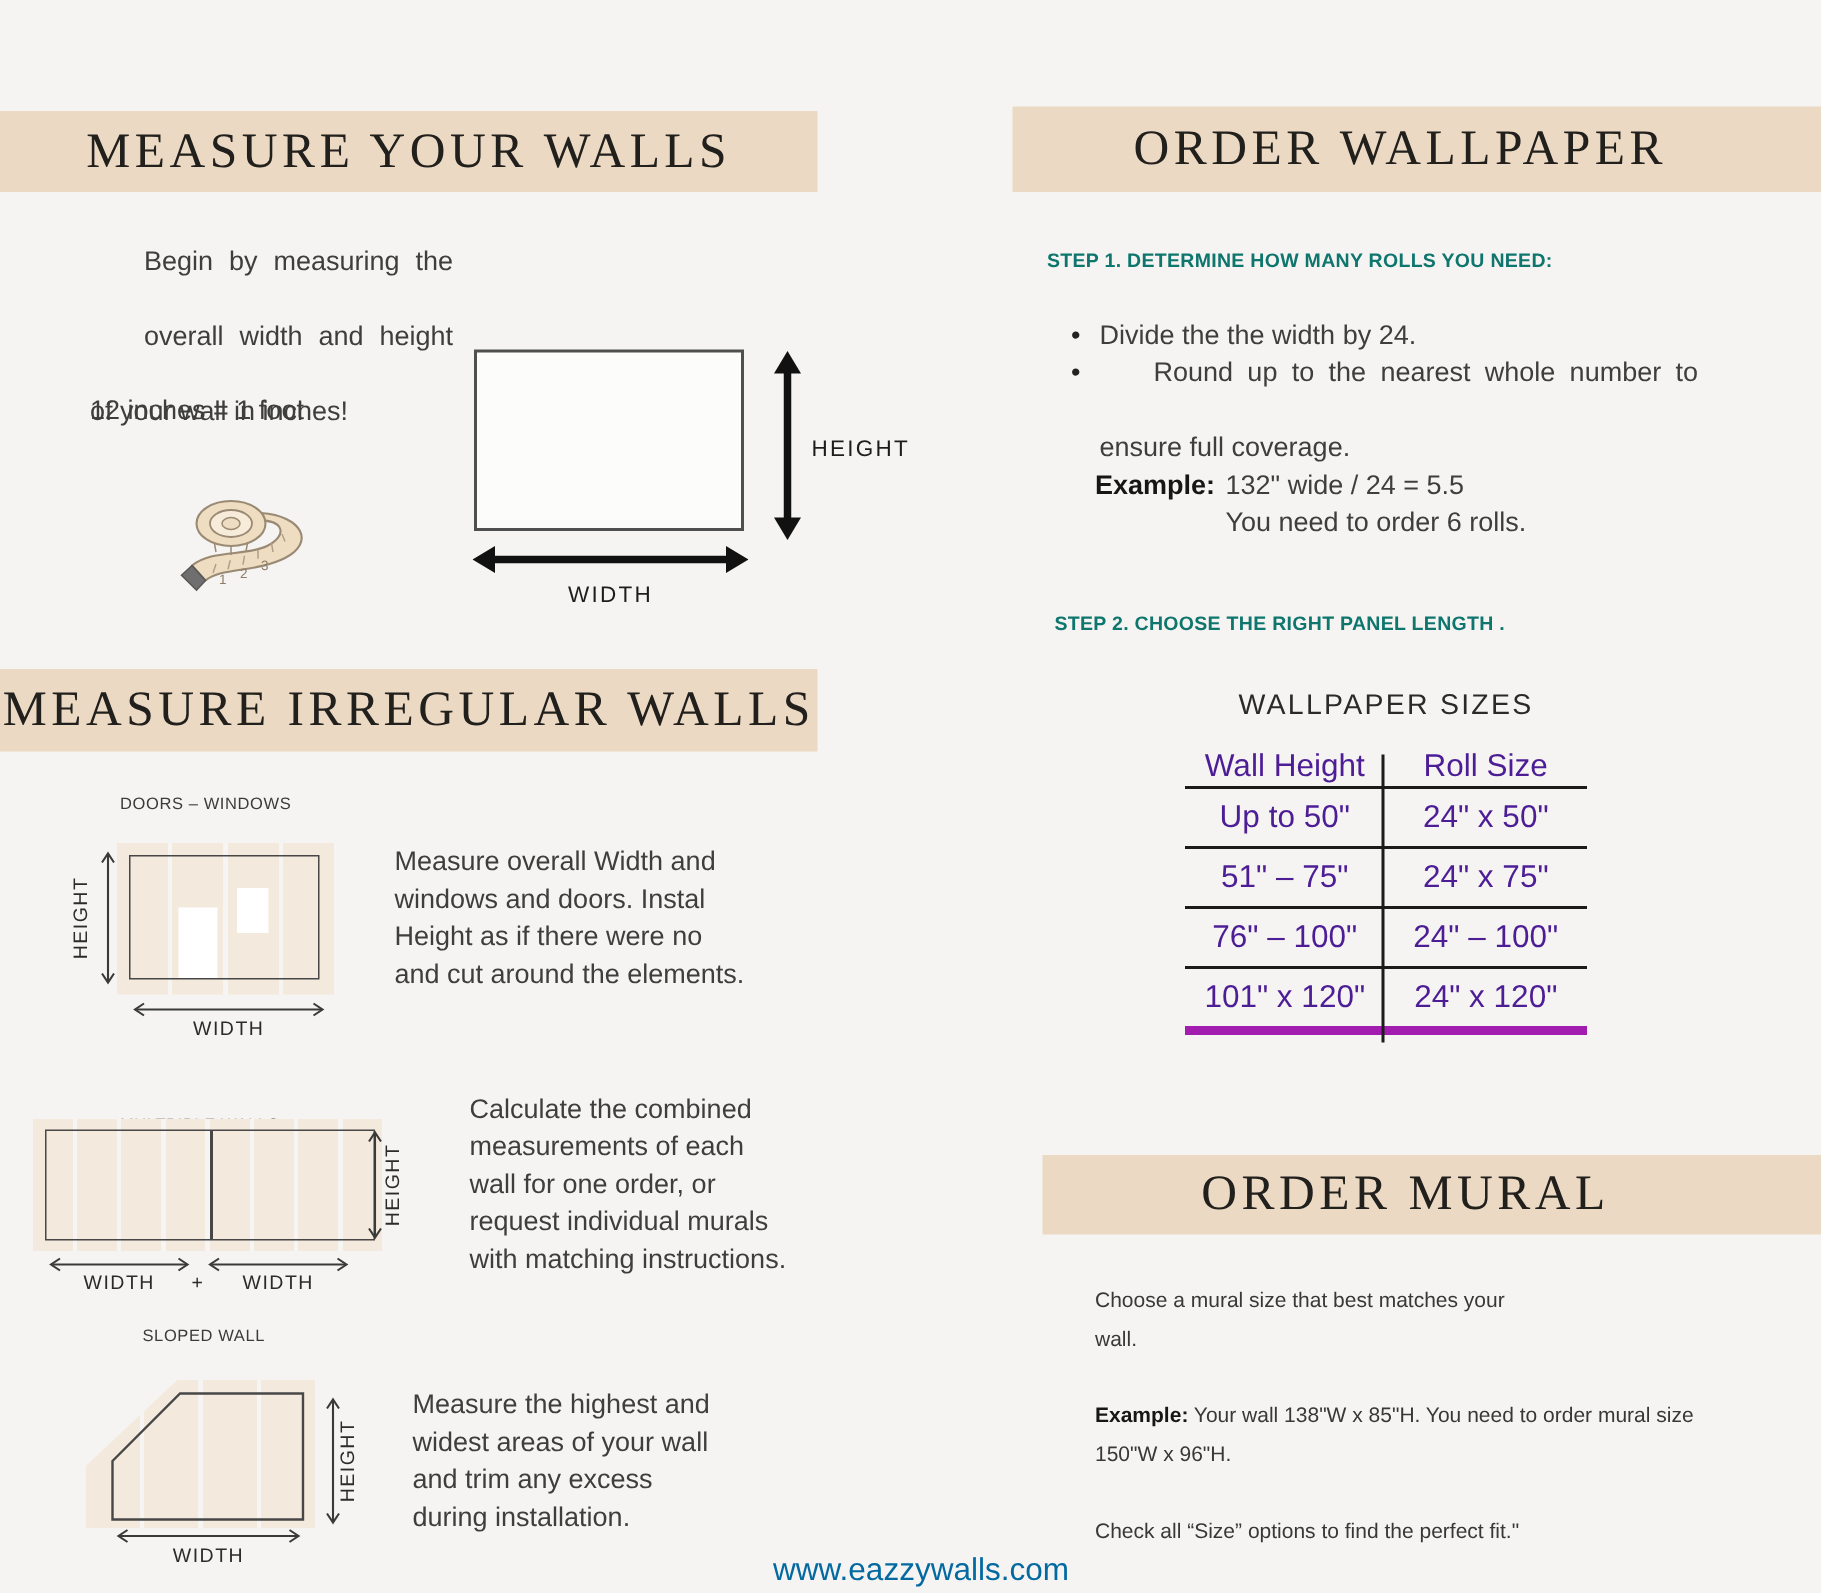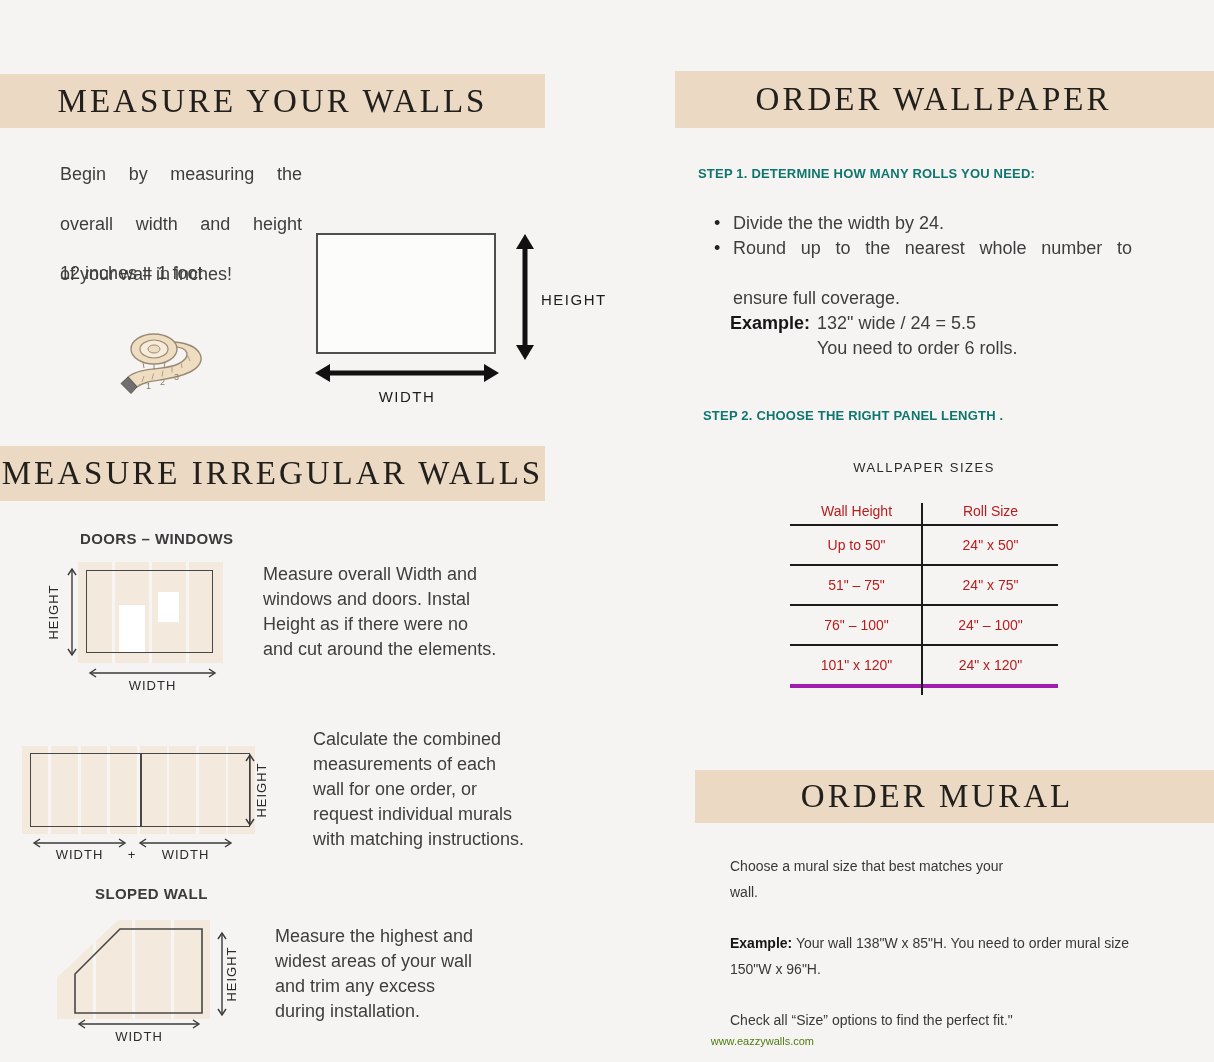--- a/index.html
+++ b/index.html
@@ -10,32 +10,32 @@
   }
   .abs{position:absolute;box-sizing:border-box;}
   .banner{position:absolute;box-sizing:border-box;background:#ebd9c3;display:flex;align-items:center;justify-content:center;}
   .banner-title{
     font-family:"Liberation Serif",serif;font-weight:400;font-size:33px;
     letter-spacing:3px;color:#22201d;white-space:nowrap;
   }
   .body18{font-size:18px;line-height:25px;color:#3e3e3e;}
   .body19{font-size:14px;line-height:26px;color:#383838;}
   .jline::after{content:"";display:inline-block;width:100%;height:0;}
-  .jline{text-align:justify;}
-  .slabel{font-weight:700;font-size:15px;letter-spacing:.4px;color:#3b3b3b;white-space:nowrap;}
+  .jline{text-align:justify;margin-left:36px;}
+  .slabel{font-weight:400;font-size:11px;letter-spacing:.4px;color:#3b3b3b;white-space:nowrap;}
   .dlabel{font-size:13px;letter-spacing:1px;color:#2b2b2b;text-align:center;}
   .vlabel{position:absolute;font-size:13px;letter-spacing:1px;color:#2b2b2b;width:56px;height:16px;text-align:center;transform:rotate(-90deg);}
   .biglabel{font-size:15px;letter-spacing:1.5px;color:#1d1d1d;}
   .stephead{position:absolute;font-weight:700;font-size:13px;letter-spacing:.2px;color:#0f766e;white-space:nowrap;}
   .doors-backing{background:repeating-linear-gradient(90deg,#f4e9dd 0 34px,#f6f5f3 34px 37px);}
   .multi-backing{background:repeating-linear-gradient(90deg,#f4e9dd 0 26.5px,#f6f5f3 26.5px 29.5px);}
   .sloped-backing{background:repeating-linear-gradient(90deg,#f4e9dd 0 36px,#f6f5f3 36px 39px);
     clip-path:polygon(0 58%,40% 0,100% 0,100% 100%,0 100%);}
   .outline{border:1.5px solid #474747;background:transparent;}
-  .wtable{position:absolute;left:790px;top:497px;width:268px;font-size:14px;color:#b91c1c;border-bottom:4px solid #a21caf;}
+  .wtable{position:absolute;left:790px;top:497px;width:268px;font-size:21px;color:#4c1d95;border-bottom:6px solid #a21caf;}
   .wtable .thead{display:flex;height:27px;align-items:center;}
   .wtable .trow{display:flex;height:38px;align-items:center;border-top:2px solid #1b1b1b;}
   .wtable .c1{width:133px;text-align:center;}
   .wtable .c2{width:135px;text-align:center;}
   .tvline{position:absolute;left:131px;top:6px;width:2px;height:192px;background:#1b1b1b;}
   .ex-row{position:absolute;display:flex;font-size:18px;line-height:25px;}
   .ex-label{font-weight:700;color:#161616;width:87px;}
   .bullets{position:absolute;left:712px;top:211px;width:420px;margin:0;padding:0;list-style:none;}
   .bullets li{position:relative;padding-left:21px;font-size:18px;line-height:25px;color:#3e3e3e;}
   .bullets li::before{content:"•";position:absolute;left:2px;top:0;color:#222;}
@@ -205,21 +205,21 @@
   <div class="ex-row" style="left:730px;top:311px;">
     <div class="ex-label">Example:</div>
     <div>
       <div>132" wide / 24 = 5.5</div>
       <div>You need to order 6 rolls.</div>
     </div>
   </div>
 
   <div class="stephead" style="left:703px;top:408px;">STEP 2. CHOOSE THE RIGHT PANEL LENGTH .</div>
 
-  <div class="abs" style="left:790px;top:460px;width:268px;text-align:center;font-size:13px;letter-spacing:1.5px;color:#2a2a2a;">WALLPAPER SIZES</div>
+  <div class="abs" style="left:790px;top:460px;width:268px;text-align:center;font-size:19px;letter-spacing:1.5px;color:#2a2a2a;">WALLPAPER SIZES</div>
 
   <div class="wtable">
     <div class="tvline"></div>
     <div class="thead">
       <div class="c1">Wall Height</div>
       <div class="c2">Roll Size</div>
     </div>
     <div class="trow">
       <div class="c1">Up to 50"</div>
       <div class="c2">24" x 50"</div>
@@ -246,15 +246,15 @@
     <div>Choose a mural size that best matches your</div>
     <div>wall.</div>
   </div>
 
   <div class="abs body19" style="left:730px;top:930px;width:432px;">
     <span style="font-weight:700;color:#161616;">Example:</span><span> Your wall 138"W x 85"H. You need to order mural size 150"W x 96"H.</span>
   </div>
 
   <div class="abs body19" style="left:730px;top:1007px;width:470px;white-space:nowrap;">Check all “Size” options to find the perfect fit."</div>
 
-  <div class="abs" style="left:414px;top:1035px;width:400px;text-align:right;font-size:11px;color:#4d7c0f;">www.eazzywalls.com</div>
+  <div class="abs" style="left:414px;top:1035px;width:400px;text-align:center;font-size:21px;color:#0369a1;">www.eazzywalls.com</div>
 
 </div>
 
 </body></html>

